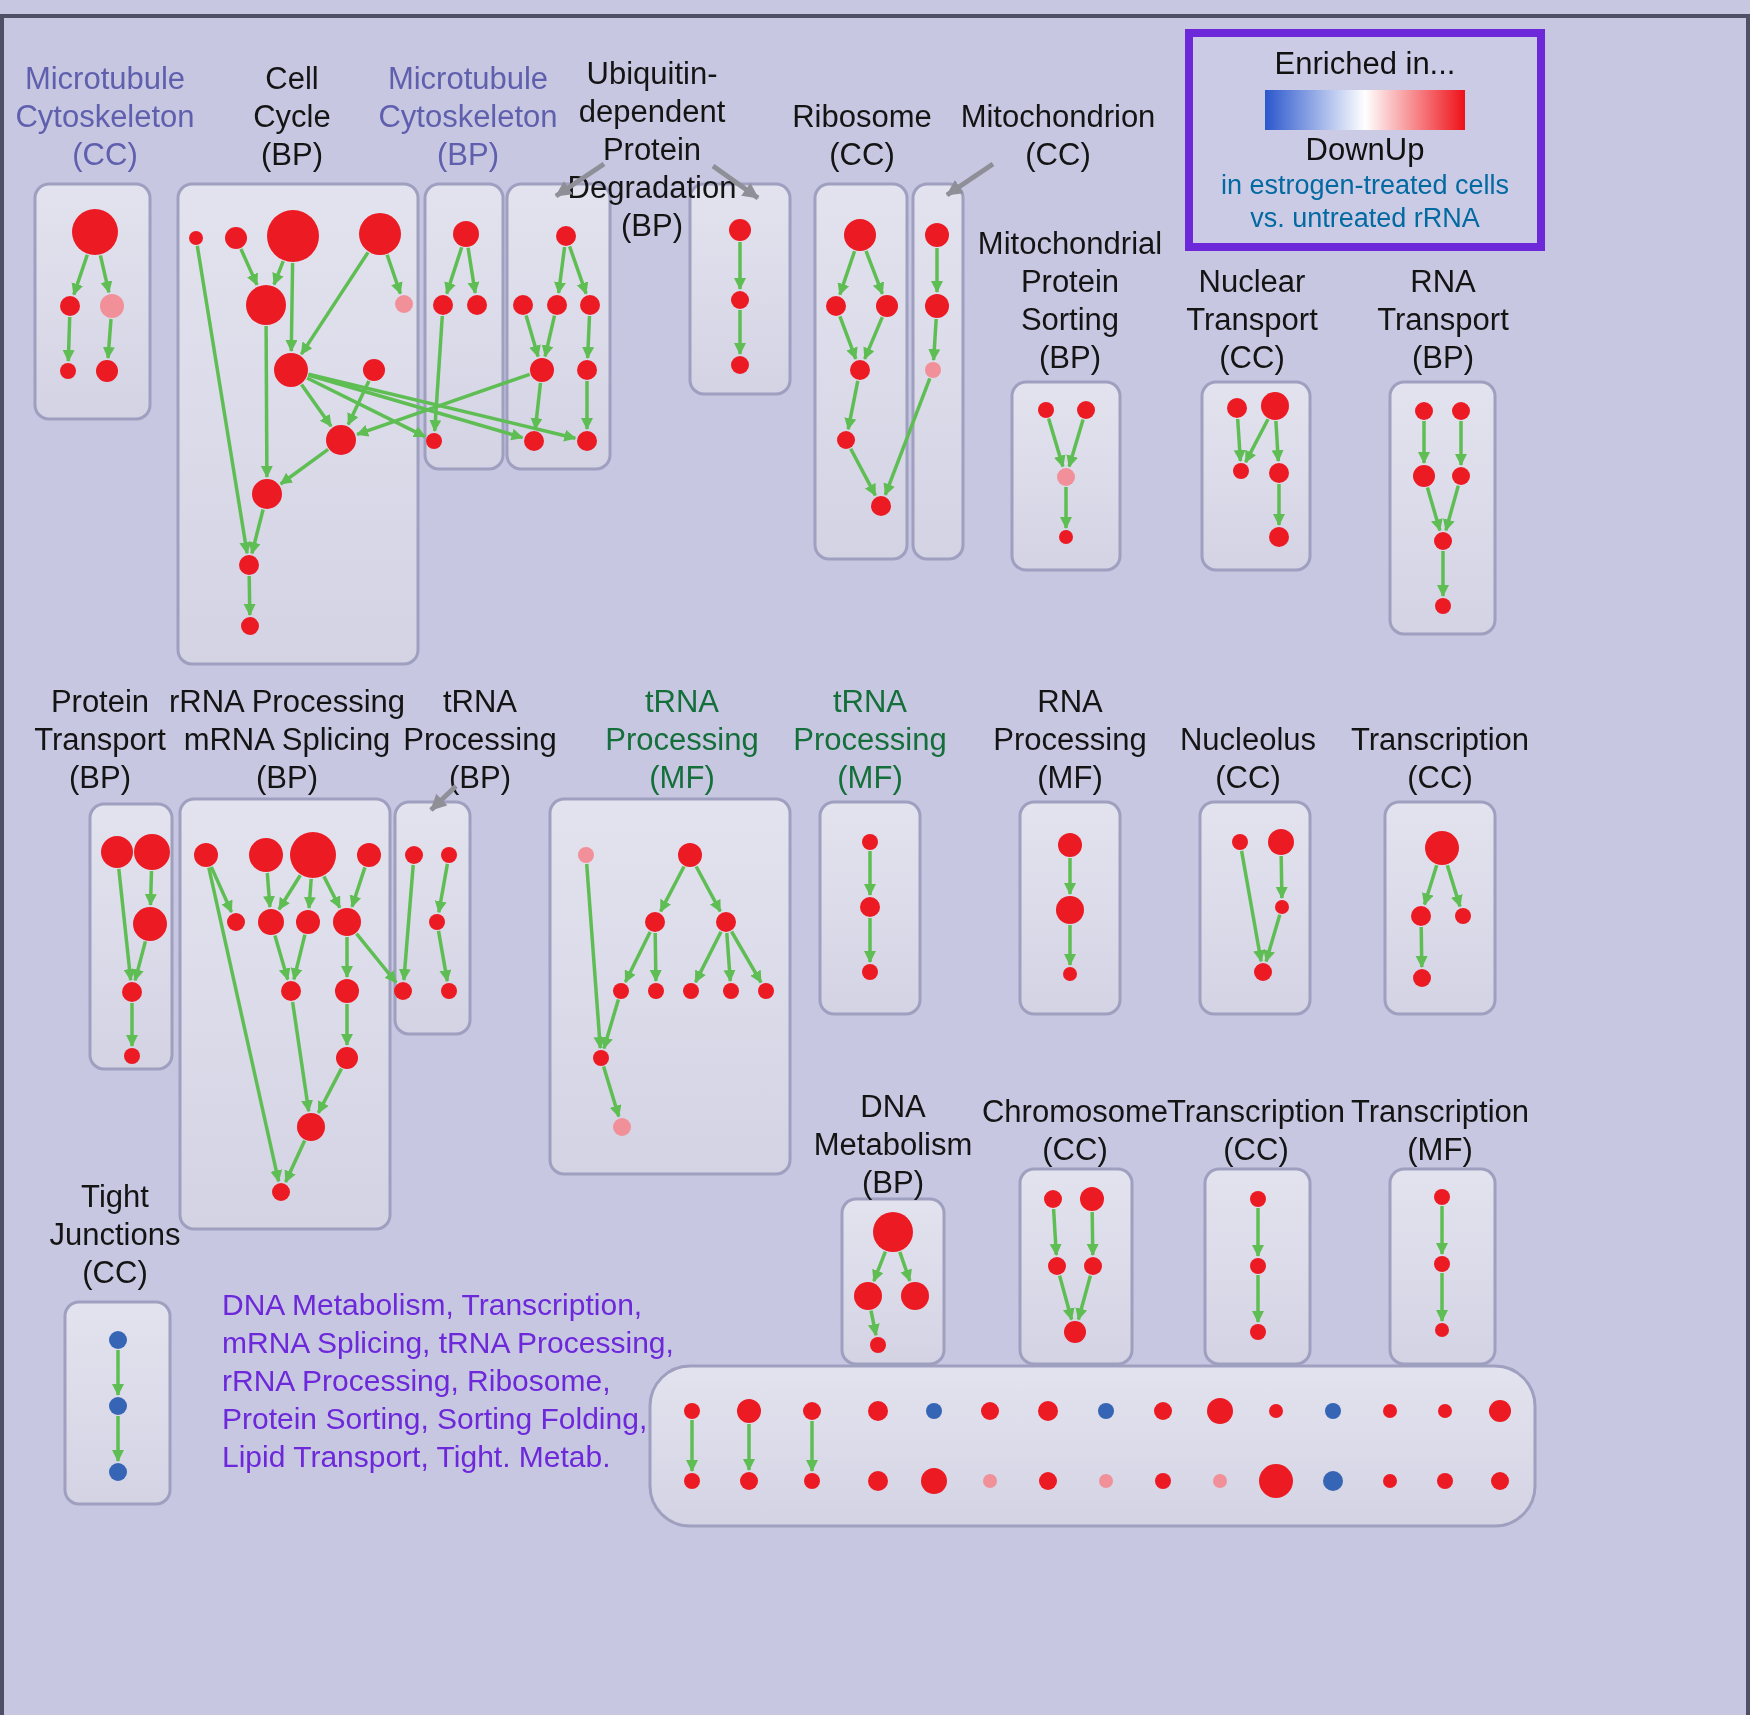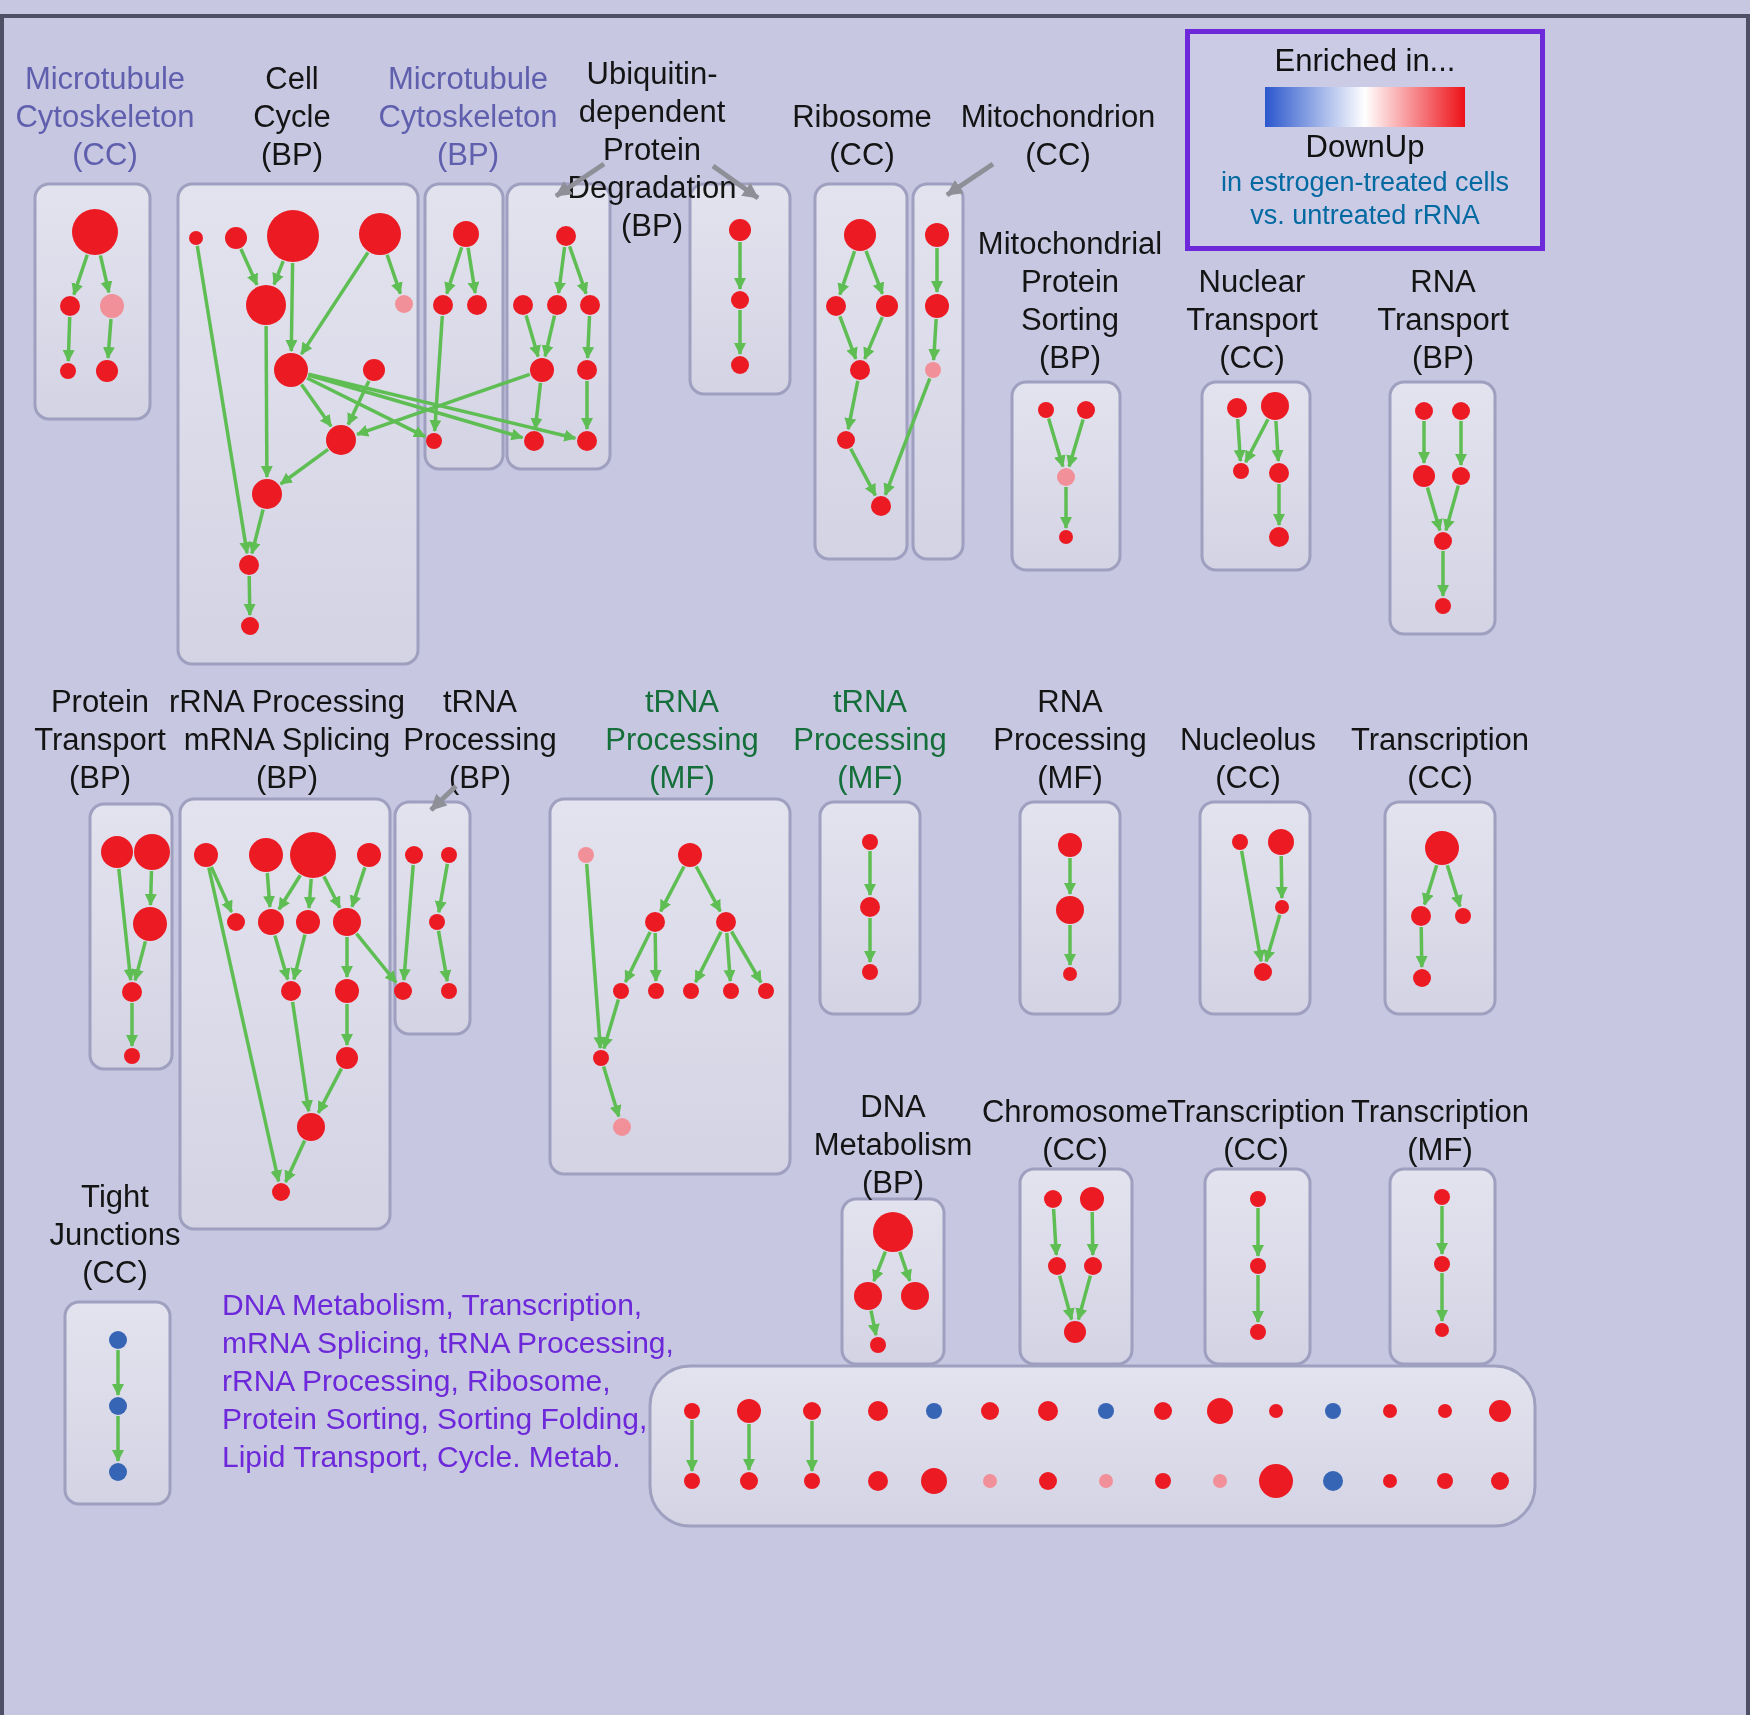--- a/index.html
+++ b/index.html
@@ -2,21 +2,21 @@
 <html><head>
 <meta charset="utf-8">
 <style>
   html,body{margin:0;padding:0;}
   body{background:#c7c7e2;}
   .figure{position:relative;width:1750px;height:1715px;overflow:hidden;
           font-family:"Liberation Sans",sans-serif;margin-top:14px;}
   .figure svg{position:absolute;left:0;top:0;}
   .cluster-label{font-family:"Liberation Sans",sans-serif;font-size:31px;font-weight:400;}
   .legend{position:absolute;left:1185px;top:15px;width:360px;height:222px;
-          box-sizing:border-box;border:5px solid #6d28d9;background:#cbcbe6;
+          box-sizing:border-box;border:8px solid #6d28d9;background:#cbcbe6;
           text-align:center;z-index:2;}
   .legend-title{font-size:31px;color:#111;margin-top:9px;}
   .legend-bar{width:200px;height:40px;margin:8px auto 0 auto;}
   .legend-scale{width:216px;margin:2px auto 0 auto;display:flex;
                 justify-content:center;font-size:31px;color:#111;}
   .legend-sub{font-size:27px;color:#0369a1;margin-top:2px;line-height:31px;}
   .misc-text{position:absolute;left:222px;top:1272px;z-index:2;
              font-size:30px;line-height:38px;color:#6d28d9;white-space:nowrap;}
 </style>
 </head>
@@ -372,16 +372,16 @@
     </div>
     <div class="legend-sub">in estrogen-treated cells</div>
     <div class="legend-sub">vs. untreated rRNA</div>
   </div>
 
   <div class="misc-text">
     <div>DNA Metabolism, Transcription,</div>
     <div>mRNA Splicing, tRNA Processing,</div>
     <div>rRNA Processing, Ribosome,</div>
     <div>Protein Sorting, Sorting Folding,</div>
-    <div>Lipid Transport, Cycle. Metab.</div>
+    <div>Lipid Transport, Tight. Metab.</div>
   </div>
 
 </div>
 
 </body></html>

